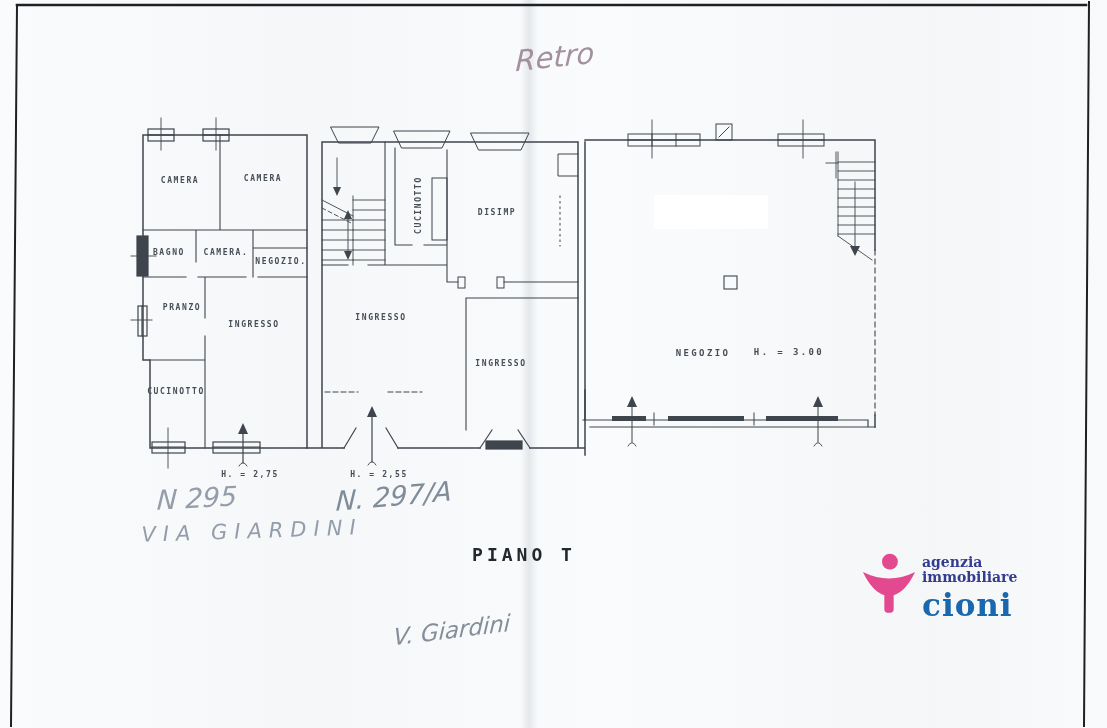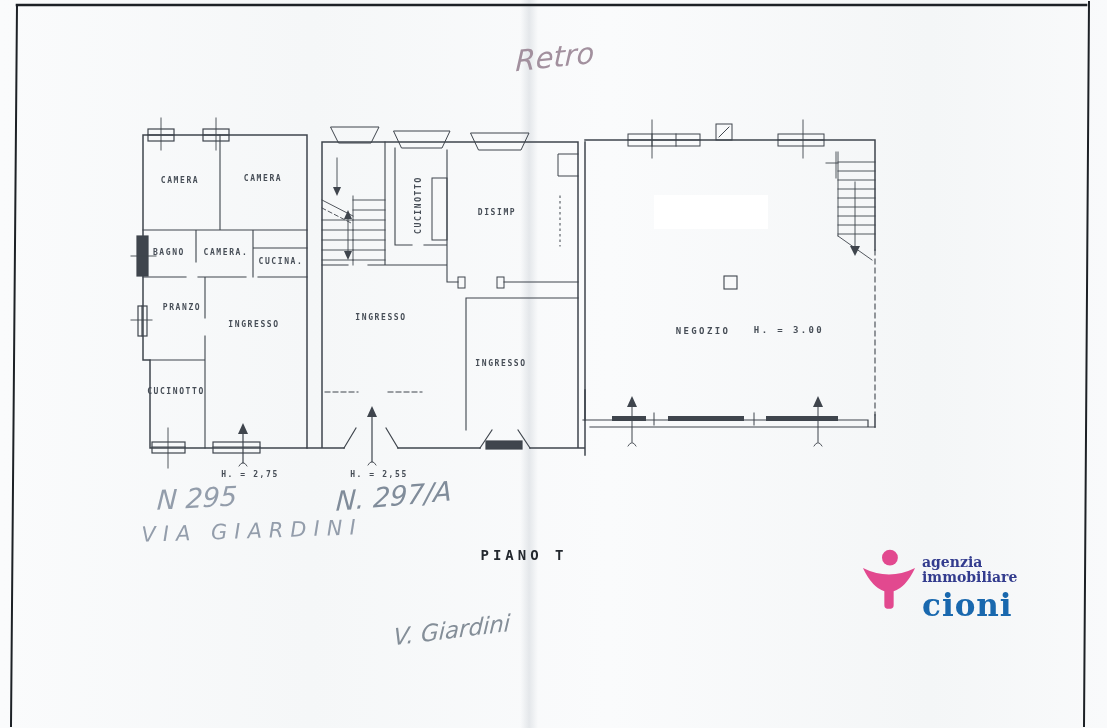--- a/index.html
+++ b/index.html
@@ -10,32 +10,32 @@
       linear-gradient(90deg,#fafbfc 0%,#f5f7f8 28%,#fafbfc 55%,#f4f6f7 84%,#f9fafb 100%);
     font-family:"DejaVu Sans Mono",monospace;
   }
   .plan-svg{position:absolute;left:0;top:0;}
   .lbl{
     position:absolute;transform:translate(-50%,-50%);
     font:700 8px/1 "DejaVu Sans Mono",monospace;letter-spacing:1.6px;
     color:#474e57;white-space:nowrap;
   }
   .lbl.vertical{transform:translate(-50%,-50%) rotate(-90deg);}
-  .lbl.big{font-size:9px;letter-spacing:2.4px;}
-  .lbl.title{font-size:14px;letter-spacing:4px;color:#23282e;text-align:right;}
+  .lbl.big{font-size:9px;letter-spacing:2.4px;margin-top:22px;}
+  .lbl.title{font-size:18px;letter-spacing:4px;color:#23282e;text-align:right;}
   .hw{
     position:absolute;transform:translate(-50%,-50%) rotate(-4deg);
     font-family:"DejaVu Sans",sans-serif;font-style:italic;white-space:nowrap;
   }
   .hw.retro{font-size:29px;color:#a2909e;transform:translate(-50%,-50%) rotate(-6deg) skewX(-8deg);}
   .hw.n295{font-size:27px;color:#939dab;transform:translate(-50%,-50%) rotate(-3deg) skewX(-6deg);}
   .hw.via{font-size:21px;letter-spacing:7px;color:#939dab;transform:translate(-50%,-50%) rotate(-2deg);}
   .hw.n297{font-size:27px;color:#808c9a;transform:translate(-50%,-50%) rotate(-5deg) skewX(-8deg);}
   .hw.vg{font-size:23px;color:#848e98;transform:translate(-50%,-50%) rotate(-7deg) skewX(-10deg);}
-  .logo{position:absolute;left:862px;top:547px;display:flex;align-items:flex-start;gap:6px;}
+  .logo{position:absolute;left:862px;top:547px;display:flex;align-items:center;gap:6px;}
   .logo-mark{width:54px;height:66px;}
   .logo-text{display:flex;flex-direction:column;line-height:1.05;padding-top:8px;}
   .logo-text .l1{font-family:"DejaVu Serif",serif;font-weight:700;font-size:14px;color:#333c8e;}
   .logo-text .l2{font-family:"DejaVu Serif",serif;font-weight:700;font-size:31px;color:#1968ae;line-height:.9;margin-top:8px;letter-spacing:1px;}
 </style>
 </head>
 <body>
 
 <div class="page">
 
@@ -153,21 +153,21 @@
       <path d="M818,442 V400"></path>
         <polygon points="818,396 813,407 823,407" fill="#3f454d" stroke="none"></polygon>
       <path d="M814,446 q4,-7 8,0" stroke-width="0.9"></path>
     </g>
   </svg>
 
   <span class="lbl" style="left:180px;top:181px">CAMERA</span>
   <span class="lbl" style="left:263px;top:179px">CAMERA</span>
   <span class="lbl" style="left:169px;top:253px">BAGNO</span>
   <span class="lbl" style="left:226px;top:253px">CAMERA.</span>
-  <span class="lbl" style="left:281px;top:262px">CUCINA.</span>
+  <span class="lbl" style="left:281px;top:262px">NEGOZIO.</span>
   <span class="lbl" style="left:182px;top:308px">PRANZO</span>
   <span class="lbl" style="left:254px;top:325px">INGRESSO</span>
   <span class="lbl" style="left:176px;top:392px">CUCINOTTO</span>
   <span class="lbl vertical" style="left:419px;top:205px">CUCINOTTO</span>
   <span class="lbl" style="left:497px;top:213px">DISIMP</span>
   <span class="lbl" style="left:381px;top:318px">INGRESSO</span>
   <span class="lbl" style="left:501px;top:364px">INGRESSO</span>
   <span class="lbl big" style="left:703px;top:331px">NEGOZIO</span>
   <span class="lbl big" style="left:789px;top:330px">H. = 3.00</span>
   <span class="lbl" style="left:250px;top:475px">H. = 2,75</span>

